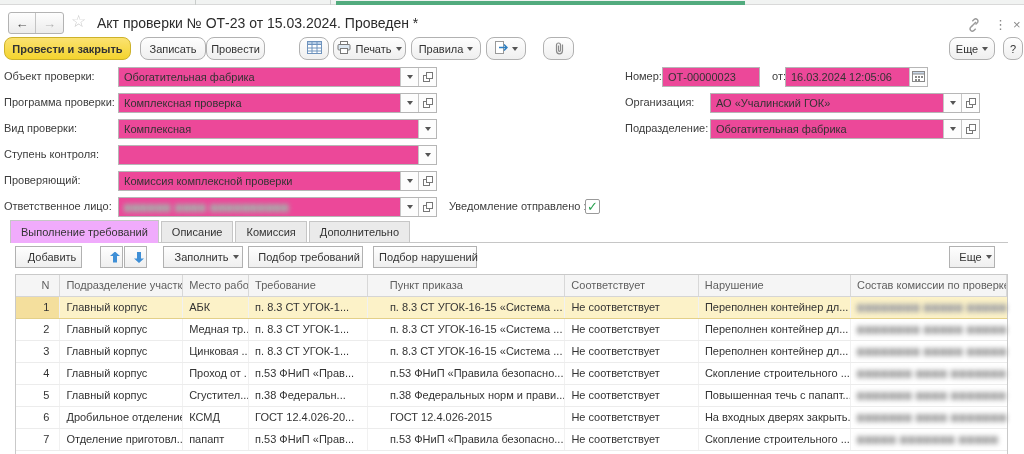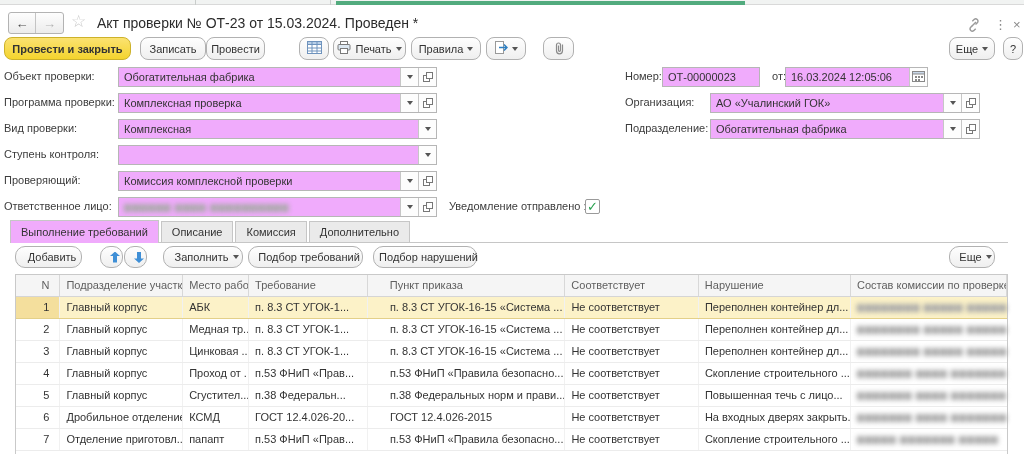--- a/index.html
+++ b/index.html
@@ -28,21 +28,21 @@
   .winicons.dots { left:994px; font-size:13px; top:12px; }
   .winicons.close { left:1013px; font-size:13px; top:12px; }
   
   .btn { position:absolute; top:37px; height:23px; display:inline-flex; align-items:center;
     justify-content:center; gap:4px; border:1px solid #b1b1b1; border-radius:8px;
     background:linear-gradient(#fefefe,#efefef); color:#333; white-space:nowrap; cursor:default; }
   .btn.yellow { background:linear-gradient(#fbe271,#f4d42e); border-color:#cdb22a; font-weight:bold; }
   .caret { width:0; height:0; border-left:3px solid transparent; border-right:3px solid transparent;
     border-top:4px solid #555; display:inline-block; }
   
-  .fieldgroup { position:absolute; height:20px; display:flex; border:1px solid #b6b6b6; background:#f0abfc; }
+  .fieldgroup { position:absolute; height:20px; display:flex; border:1px solid #b6b6b6; background:#ec4899; }
   .fieldgroup .val { flex:1; padding:0 5px; line-height:18px; white-space:nowrap; overflow:hidden; }
   .fieldgroup .seg { width:18px; border-left:1px solid #c6c6c6; background:#fdfdfd;
     display:flex; align-items:center; justify-content:center; }
   .icon-open { position:relative; width:10px; height:10px; }
   .icon-open::before { content:""; position:absolute; left:0; top:3px; width:5px; height:5px; border:1px solid #777; background:#fff; }
   .icon-open::after  { content:""; position:absolute; left:3px; top:0; width:5px; height:5px; border:1px solid #777; background:#fff; }
   .flabel { position:absolute; left:4px; white-space:nowrap; color:#3c3c3c; }
   .rlabel { position:absolute; white-space:nowrap; color:#3c3c3c; }
   .redacted { color:#a9a9a9; filter:blur(2.5px); letter-spacing:1px; font-size:9px; line-height:18px; }
   
@@ -51,21 +51,21 @@
   .chk .mark { color:#26a04d; font-weight:bold; font-size:13px; line-height:13px; }
   
   .tabs { position:absolute; left:10px; top:220px; width:998px; height:23px;
     border-bottom:1px solid #c6c6c6; display:flex; align-items:flex-end; }
   .tab { height:21px; line-height:20px; padding:0 10px; background:#eaeaea; border:1px solid #c6c6c6;
     border-bottom:none; margin-right:2px; white-space:nowrap; color:#333; }
   .tab.active { height:23px; line-height:22px; background:#f0abfc; position:relative; margin-bottom:-1px; }
   
   .gbar { position:absolute; left:15px; top:246px; width:993px; height:24px; }
   .gbtn { position:absolute; top:0; height:22px; display:inline-flex; align-items:center; justify-content:center;
-    gap:4px; border:1px solid #b1b1b1; border-radius:10px; background:linear-gradient(#fefefe,#efefef); white-space:nowrap;padding-left:7px; }
+    gap:4px; border:1px solid #b1b1b1; border-radius:0; background:linear-gradient(#fefefe,#efefef); white-space:nowrap;padding-left:7px; }
   .arrow { width:10px; height:11px; background:#3f8fd6;
     clip-path:polygon(50% 0,100% 42%,70% 42%,70% 100%,30% 100%,30% 42%,0 42%); }
   .arrow.down { transform:rotate(180deg); }
   
   .grid { position:absolute; left:15px; top:274px; width:993px; height:180px;
     border:1px solid #c9c9c9; border-bottom:none; background:#fff; }
   .trow { display:flex; height:22px; border-bottom:1px solid #ececec; }
   .trow.head { background:#f5f5f5; border-bottom:1px solid #d5d5d5; color:#5f5f5f; }
   .cell { padding:0 6px; line-height:21px; white-space:nowrap; overflow:hidden; border-right:1px solid #f1f1f1; }
   .trow.head .cell { border-right:1px solid #d8d8d8; }
@@ -352,21 +352,21 @@
     <div class="cell c6">Скопление строительного ...</div>
     <div class="cell c7 redacted">▆▆▆▆▆▆▆ ▆▆▆▆ ▆▆▆▆▆▆▆</div>
   </div>
   <div class="trow">
     <div class="cell c0">5</div>
     <div class="cell c1">Главный корпус</div>
     <div class="cell c2">Сгустител...</div>
     <div class="cell c3">п.38 Федеральн...</div>
     <div class="cell c4">п.38 Федеральных норм и прави...</div>
     <div class="cell c5">Не соответствует</div>
-    <div class="cell c6">Повышенная течь с лицо...</div>
+    <div class="cell c6">Повышенная течь с папапт...</div>
     <div class="cell c7 redacted">▆▆▆▆▆▆▆ ▆▆▆▆ ▆▆▆▆▆▆▆</div>
   </div>
   <div class="trow">
     <div class="cell c0">6</div>
     <div class="cell c1">Дробильное отделение</div>
     <div class="cell c2">КСМД</div>
     <div class="cell c3">ГОСТ 12.4.026-20...</div>
     <div class="cell c4">ГОСТ 12.4.026-2015</div>
     <div class="cell c5">Не соответствует</div>
     <div class="cell c6">На входных дверях закрыть...</div>

